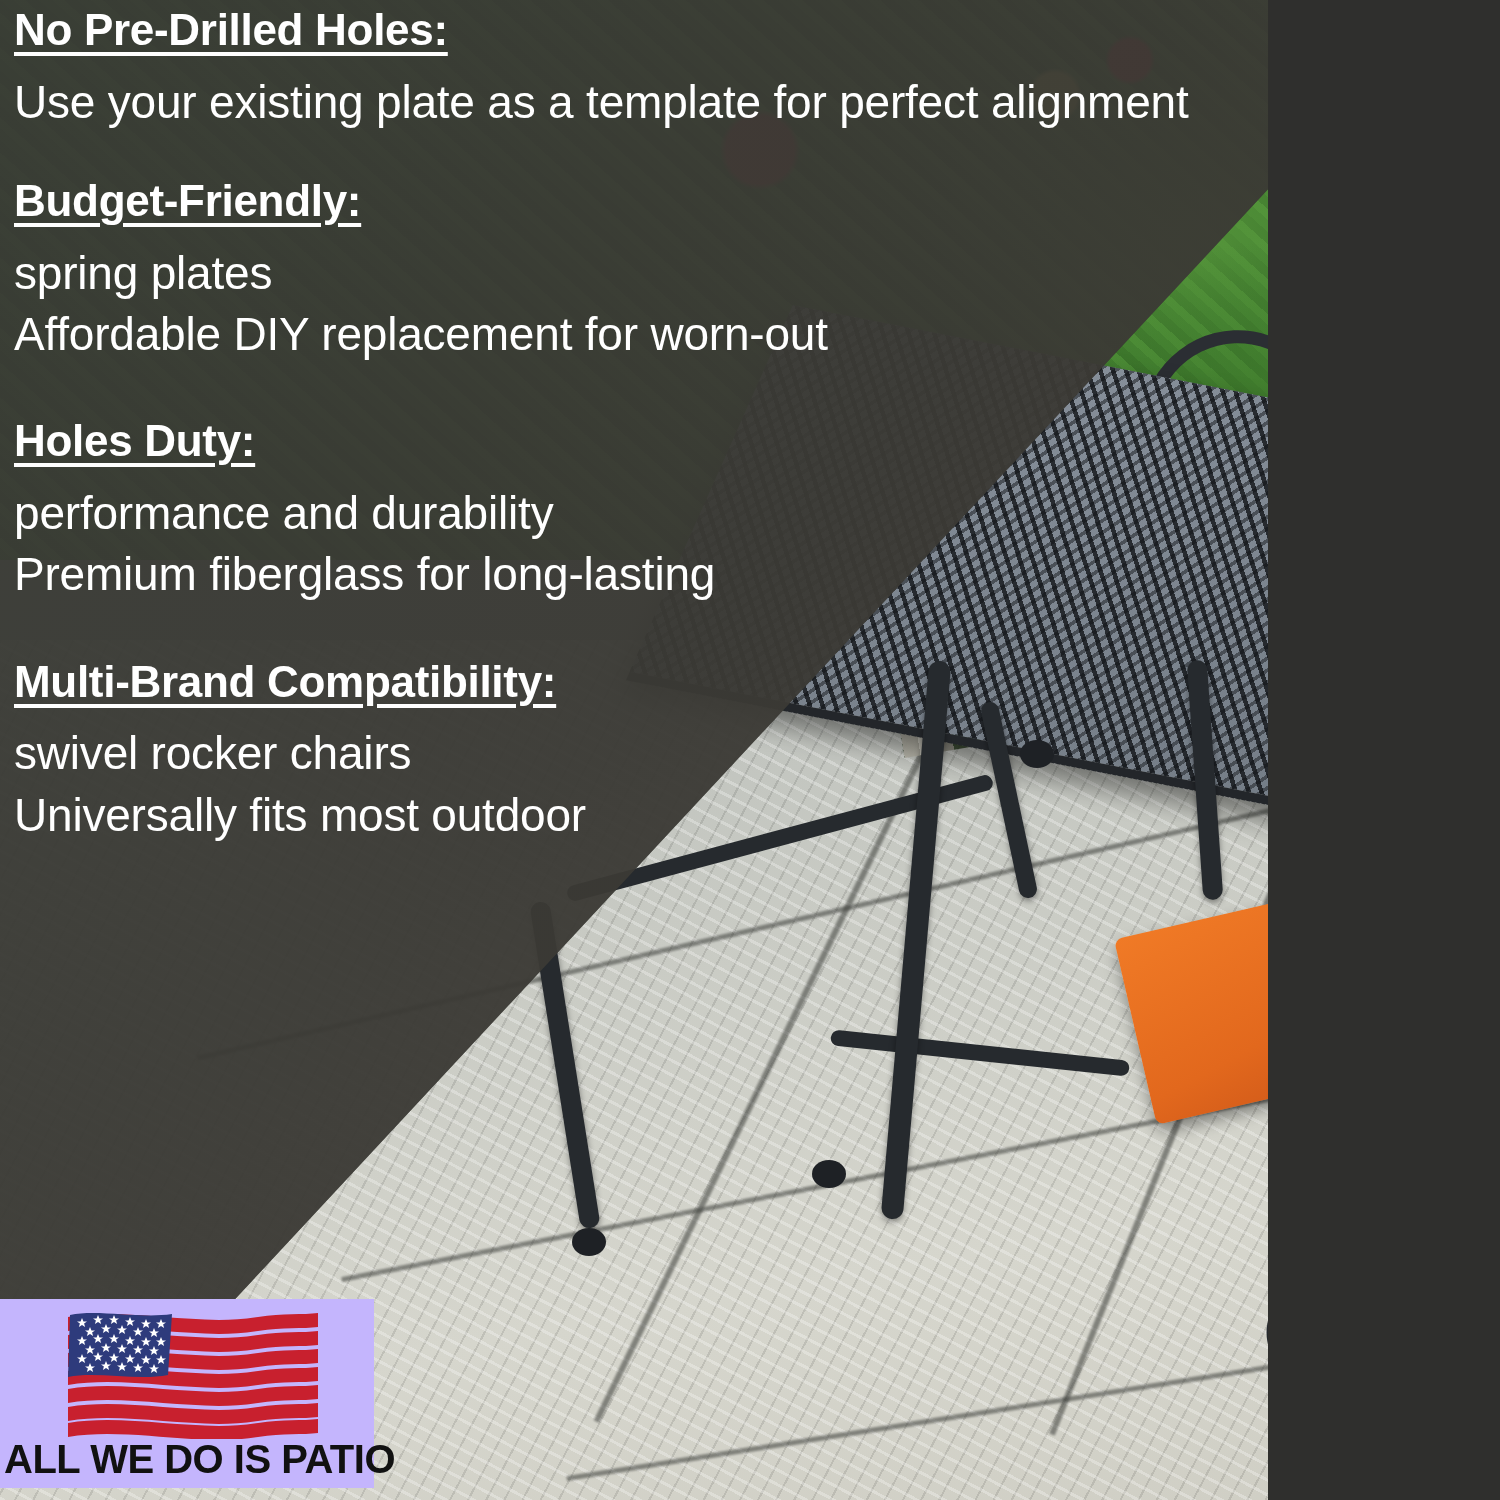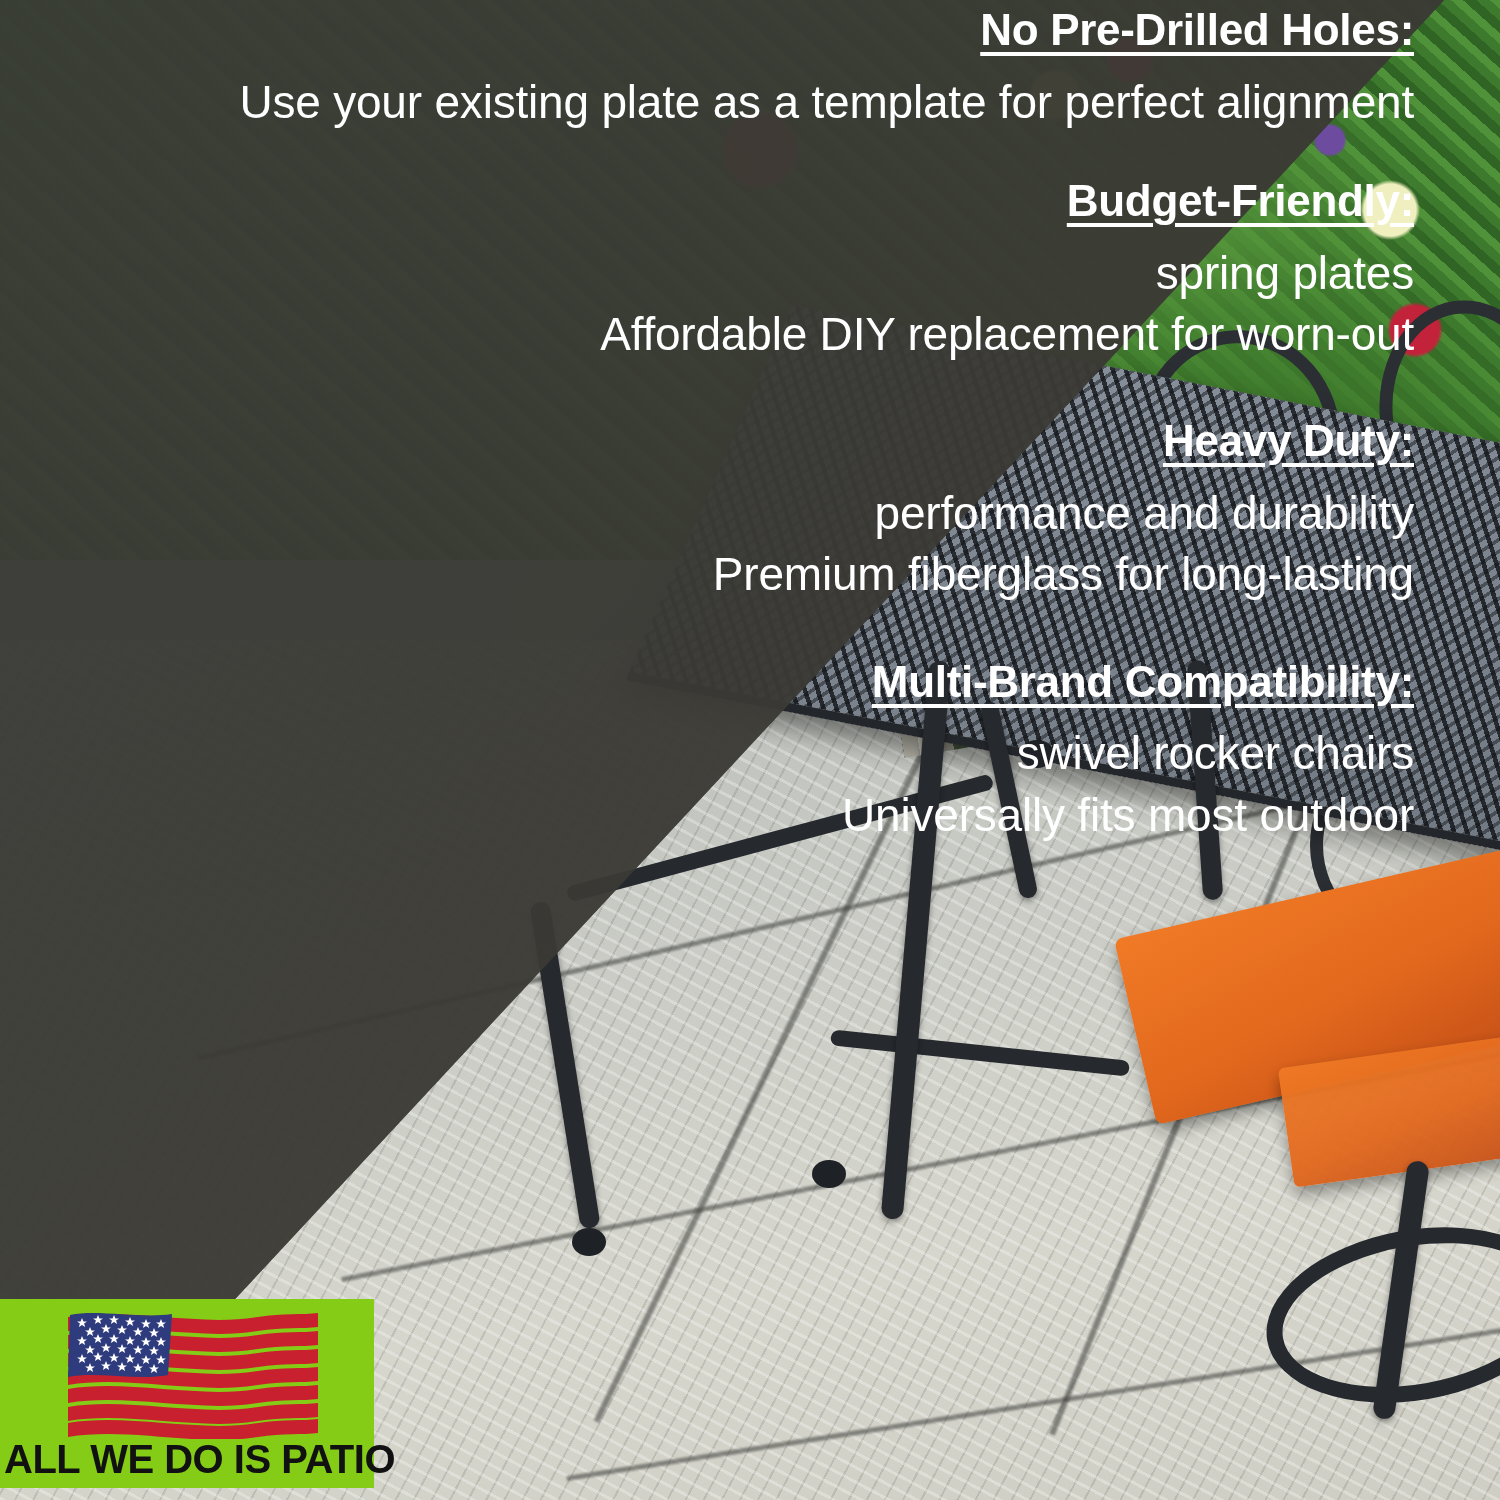--- a/index.html
+++ b/index.html
@@ -4,23 +4,22 @@
 <style>
   * { margin:0; padding:0; box-sizing:border-box; }
   html, body {
     width:1500px; height:1500px;
     background:#2f2f2d;
     font-family:"Liberation Sans", sans-serif;
     overflow:hidden;
   }
   .stage {
     position:relative;
-    width:1500px; height:1500px;
+    width:1268px; height:1500px;
     overflow:hidden;
-    text-align:right;
   }
 
   
   .photo { position:absolute; inset:0; overflow:hidden; background:#9aa0a0; }
 
   
   .foliage {
     position:absolute; left:0; top:0; width:1500px; height:560px;
     background:
       radial-gradient(circle at 1390px 210px, #f0efc0 0 26px, rgba(240,239,192,0) 30px),
@@ -153,21 +152,21 @@
   }
   .body {
     font-size:46px; font-weight:normal; line-height:1.33;
     letter-spacing:-.2px; margin-top:16px;
   }
   .body .ln { display:block; white-space:nowrap; }
 
   
   .badge {
     position:absolute; left:0; top:1299px; width:374px; height:189px;
-    background:#84cc16; z-index:10; overflow:visible;
+    background:#c4b5fd; z-index:10; overflow:visible;
   }
   .flag-wrap { position:absolute; left:68px; top:12px; width:250px; height:128px; }
   .flag-svg { display:block; width:250px; height:128px; }
   .brand {
     position:absolute; left:4px; top:138px; width:372px;
     font-size:40px; font-weight:bold; color:#111111;
     letter-spacing:-.5px; white-space:nowrap;
   }
 </style>
 </head>
@@ -224,21 +223,21 @@
 
     <div class="block b2">
       <div class="head">Budget-Friendly:</div>
       <div class="body">
         <span class="ln">spring plates</span>
         <span class="ln">Affordable DIY replacement for worn-out</span>
       </div>
     </div>
 
     <div class="block b3">
-      <div class="head">Heavy Duty:</div>
+      <div class="head">Holes Duty:</div>
       <div class="body">
         <span class="ln">performance and durability</span>
         <span class="ln">Premium fiberglass for long-lasting</span>
       </div>
     </div>
 
     <div class="block b4">
       <div class="head">Multi-Brand Compatibility:</div>
       <div class="body">
         <span class="ln">swivel rocker chairs</span>

